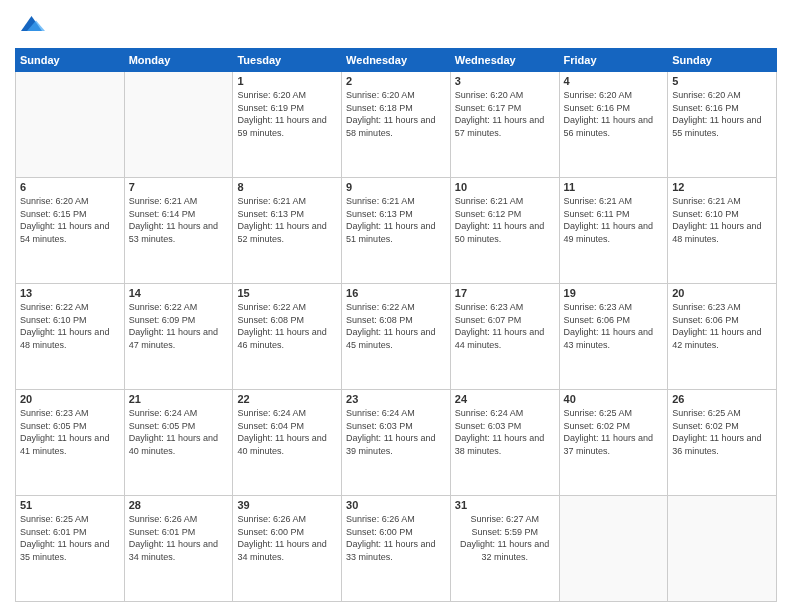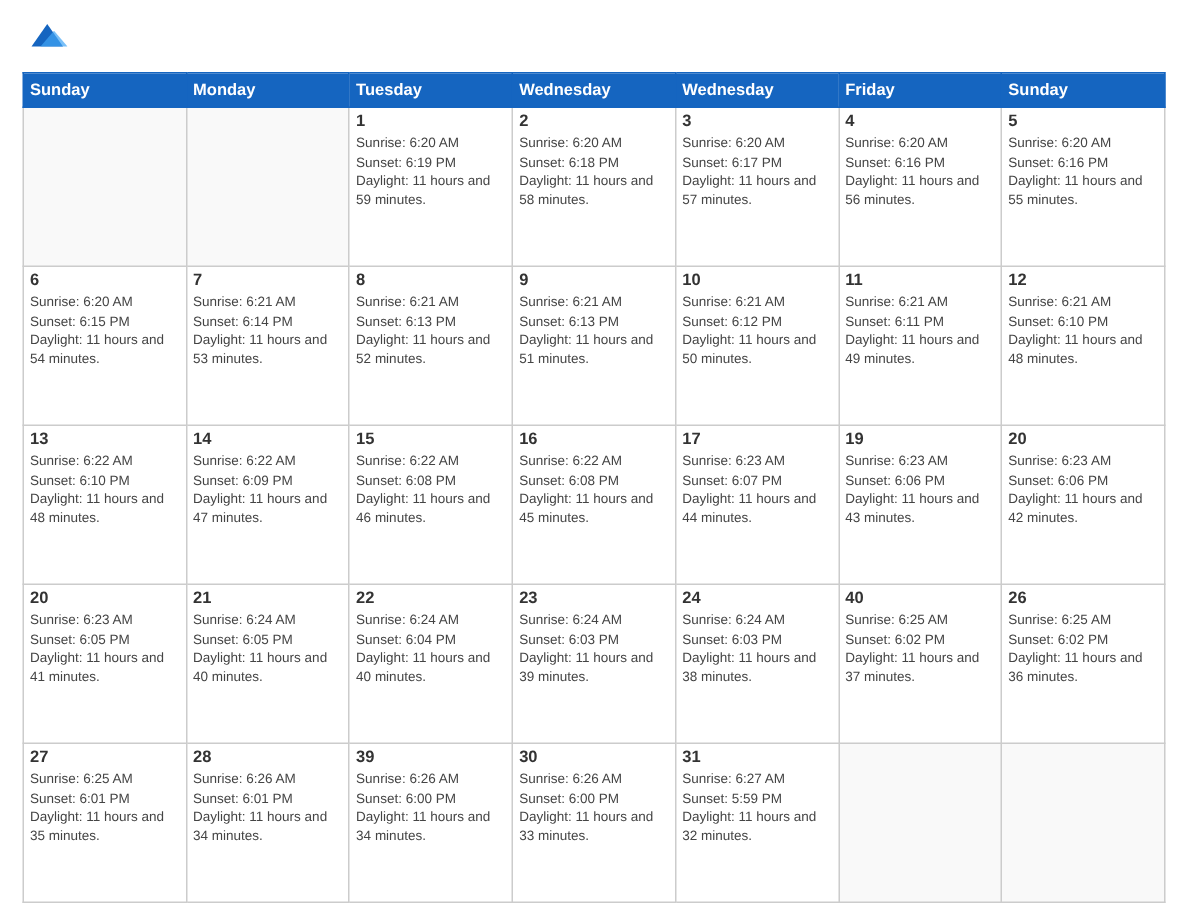--- a/index.html
+++ b/index.html
@@ -294,21 +294,21 @@
           </td>
           <td>
             <span class="day-num">26</span>
             <div class="day-info" style="white-space: pre-line;">Sunrise: 6:25 AM
 Sunset: 6:02 PM
 Daylight: 11 hours and 36 minutes.</div>
           </td>
         </tr>
         <tr>
           <td>
-            <span class="day-num">27</span>
+            <span class="day-num">51</span>
             <div class="day-info" style="white-space: pre-line;">Sunrise: 6:25 AM
 Sunset: 6:01 PM
 Daylight: 11 hours and 35 minutes.</div>
           </td>
           <td>
             <span class="day-num">28</span>
             <div class="day-info" style="white-space: pre-line;">Sunrise: 6:26 AM
 Sunset: 6:01 PM
 Daylight: 11 hours and 34 minutes.</div>
           </td>
@@ -319,21 +319,21 @@
 Daylight: 11 hours and 34 minutes.</div>
           </td>
           <td>
             <span class="day-num">30</span>
             <div class="day-info" style="white-space: pre-line;">Sunrise: 6:26 AM
 Sunset: 6:00 PM
 Daylight: 11 hours and 33 minutes.</div>
           </td>
           <td>
             <span class="day-num">31</span>
-            <div class="day-info" style="white-space: pre-line;">Sunrise: 6:27 AM
+            <div class="day-info" style="white-space: pre-line; text-align: center;">Sunrise: 6:27 AM
 Sunset: 5:59 PM
 Daylight: 11 hours and 32 minutes.</div>
           </td>
           <td class="empty"></td>
           <td class="empty"></td>
         </tr>
       </tbody>
   </table>
 </div>
 

